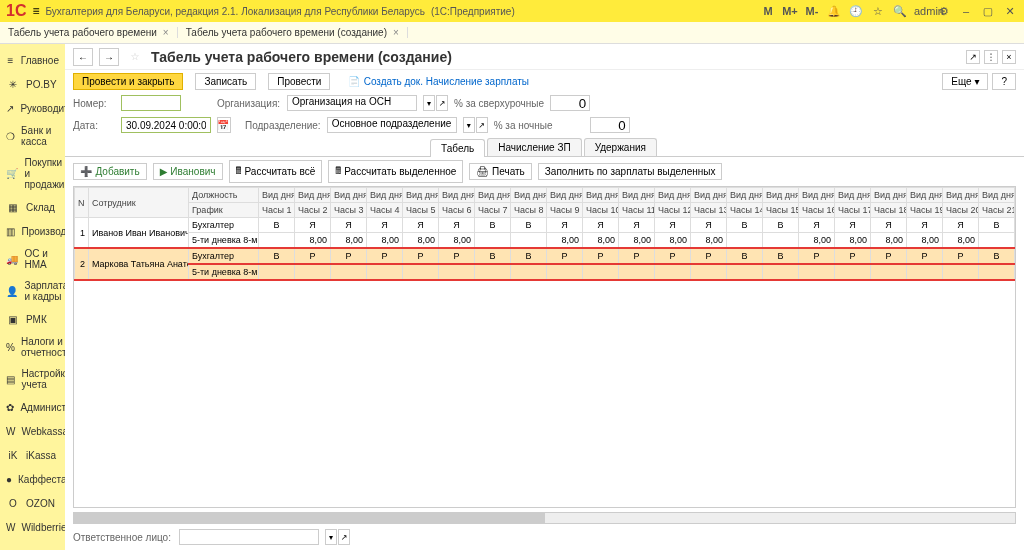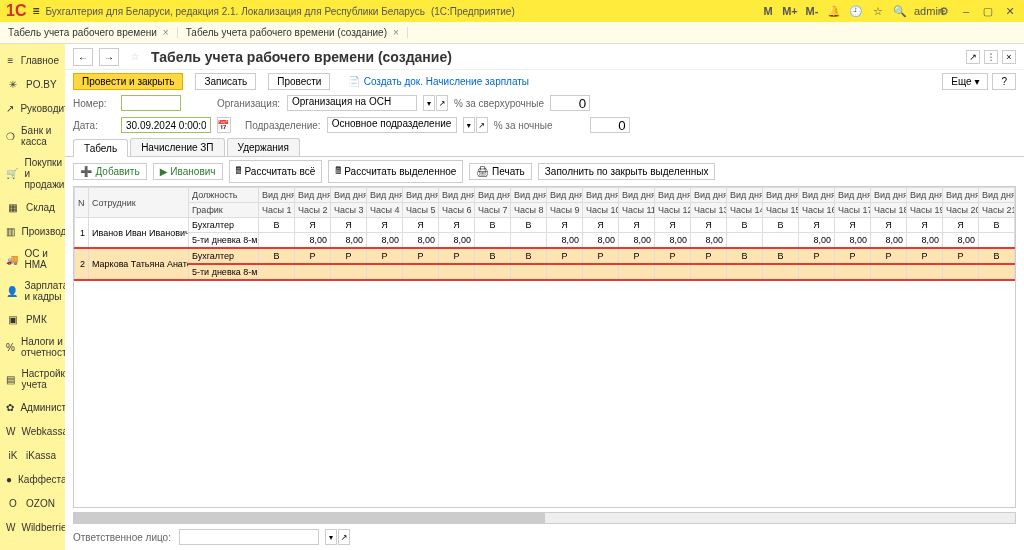--- a/index.html
+++ b/index.html
@@ -44,21 +44,21 @@
   
   .fields { display:flex; align-items:center; padding: 3px 8px; gap: 6px; font-size:10px; }
   .fld-label { color:#666; min-width: 42px; }
   .fld-input { border:1px solid #a0c060; height:16px; padding:0 4px; font-size:10px; }
   .fld-select { border:1px solid #ccc; height:16px; padding:0 4px; font-size:10px; width: 130px; display:flex; }
   .sel-btns { display:flex; gap:1px; }
   .sel-btns .sb { width:12px; height:16px; border:1px solid #ccc; font-size:8px; display:inline-flex;align-items:center;justify-content:center; cursor:pointer; }
   .num-box { border:1px solid #ccc; width:40px; height:16px; text-align:right; padding:0 3px; }
   
   
-  .subtabs { display:flex; padding: 0 8px; border-bottom:1px solid #ccc; margin-top:2px; }
+  .subtabs { display:flex; padding: 0 8px; border-bottom:1px solid #ccc; margin-top:2px;justify-content:center; }
   .subtab { padding: 3px 10px; border:1px solid #ccc; border-bottom: none; font-size:10px; background:#f5f5f5; cursor:pointer; margin-right:2px; border-radius: 3px 3px 0 0;}
   .subtab.active { background:#fff; position:relative; top:1px; }
   
   .tbl-toolbar { display:flex; align-items:center; padding:3px 8px; gap:6px; }
   .tbtn { border:1px solid #ccc; padding:2px 6px; font-size:10px; display:inline-flex; align-items:center; gap:3px; cursor:pointer; }
   .tbtn.green { color:#2e7d32; }
   
   
   .grid-wrap { flex:1; overflow:hidden; margin: 0 8px 4px 8px; border:1px solid #ccc; position:relative;}
   .grid { width:100%; border-collapse:collapse; font-size:9px; table-layout:fixed;}
@@ -250,21 +250,21 @@
       <div class="subtab">Начисление ЗП</div>
       <div class="subtab">Удержания</div>
     </div>
 
     <div class="tbl-toolbar">
       <span class="tbtn green">➕ <span>Добавить</span></span>
       <span class="tbtn green">▶ <span>Иванович</span></span>
       <span class="tbtn">🖩 <span>Рассчитать всё</span></span>
       <span class="tbtn">🖩 <span>Рассчитать выделенное</span></span>
       <span class="tbtn">🖨 <span>Печать</span></span>
-      <span class="tbtn">Заполнить по закрыть выделенных</span>
+      <span class="tbtn">Заполнить по зарплаты выделенных</span>
     </div>
 
     <div class="grid-wrap">
       <table class="grid" id="grid">
           <thead>
             <tr>
               <th rowspan="2" class="col-n">N</th>
               <th rowspan="2" class="col-name">Сотрудник</th>
               <th class="col-pos">Должность</th>
               <th class="col-day">Вид дня 1</th>

